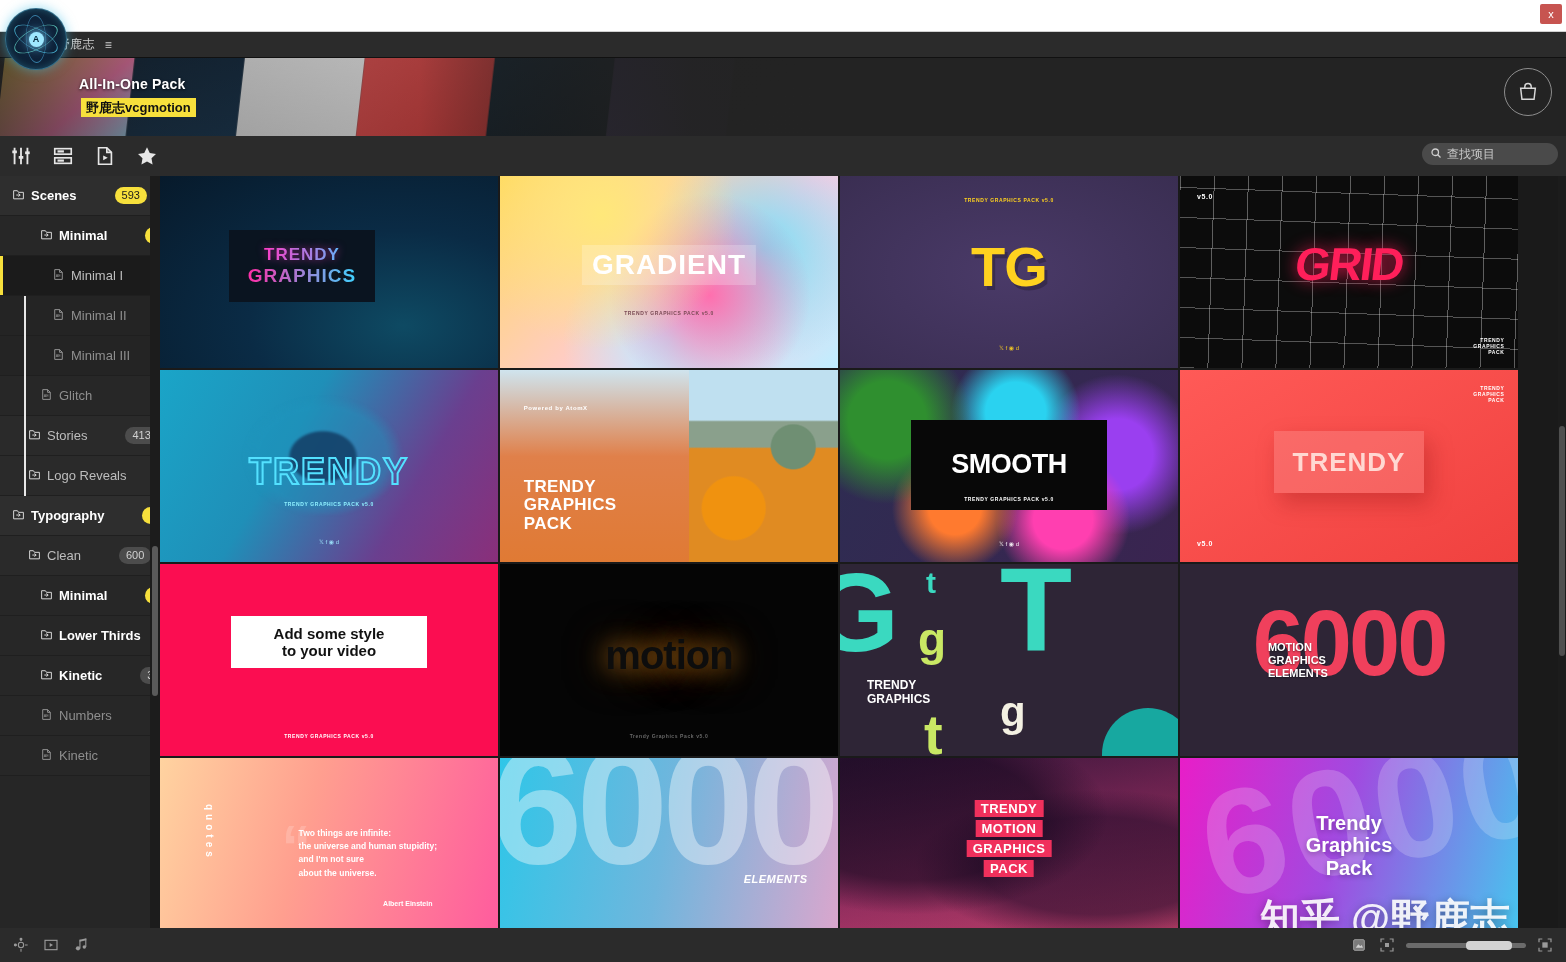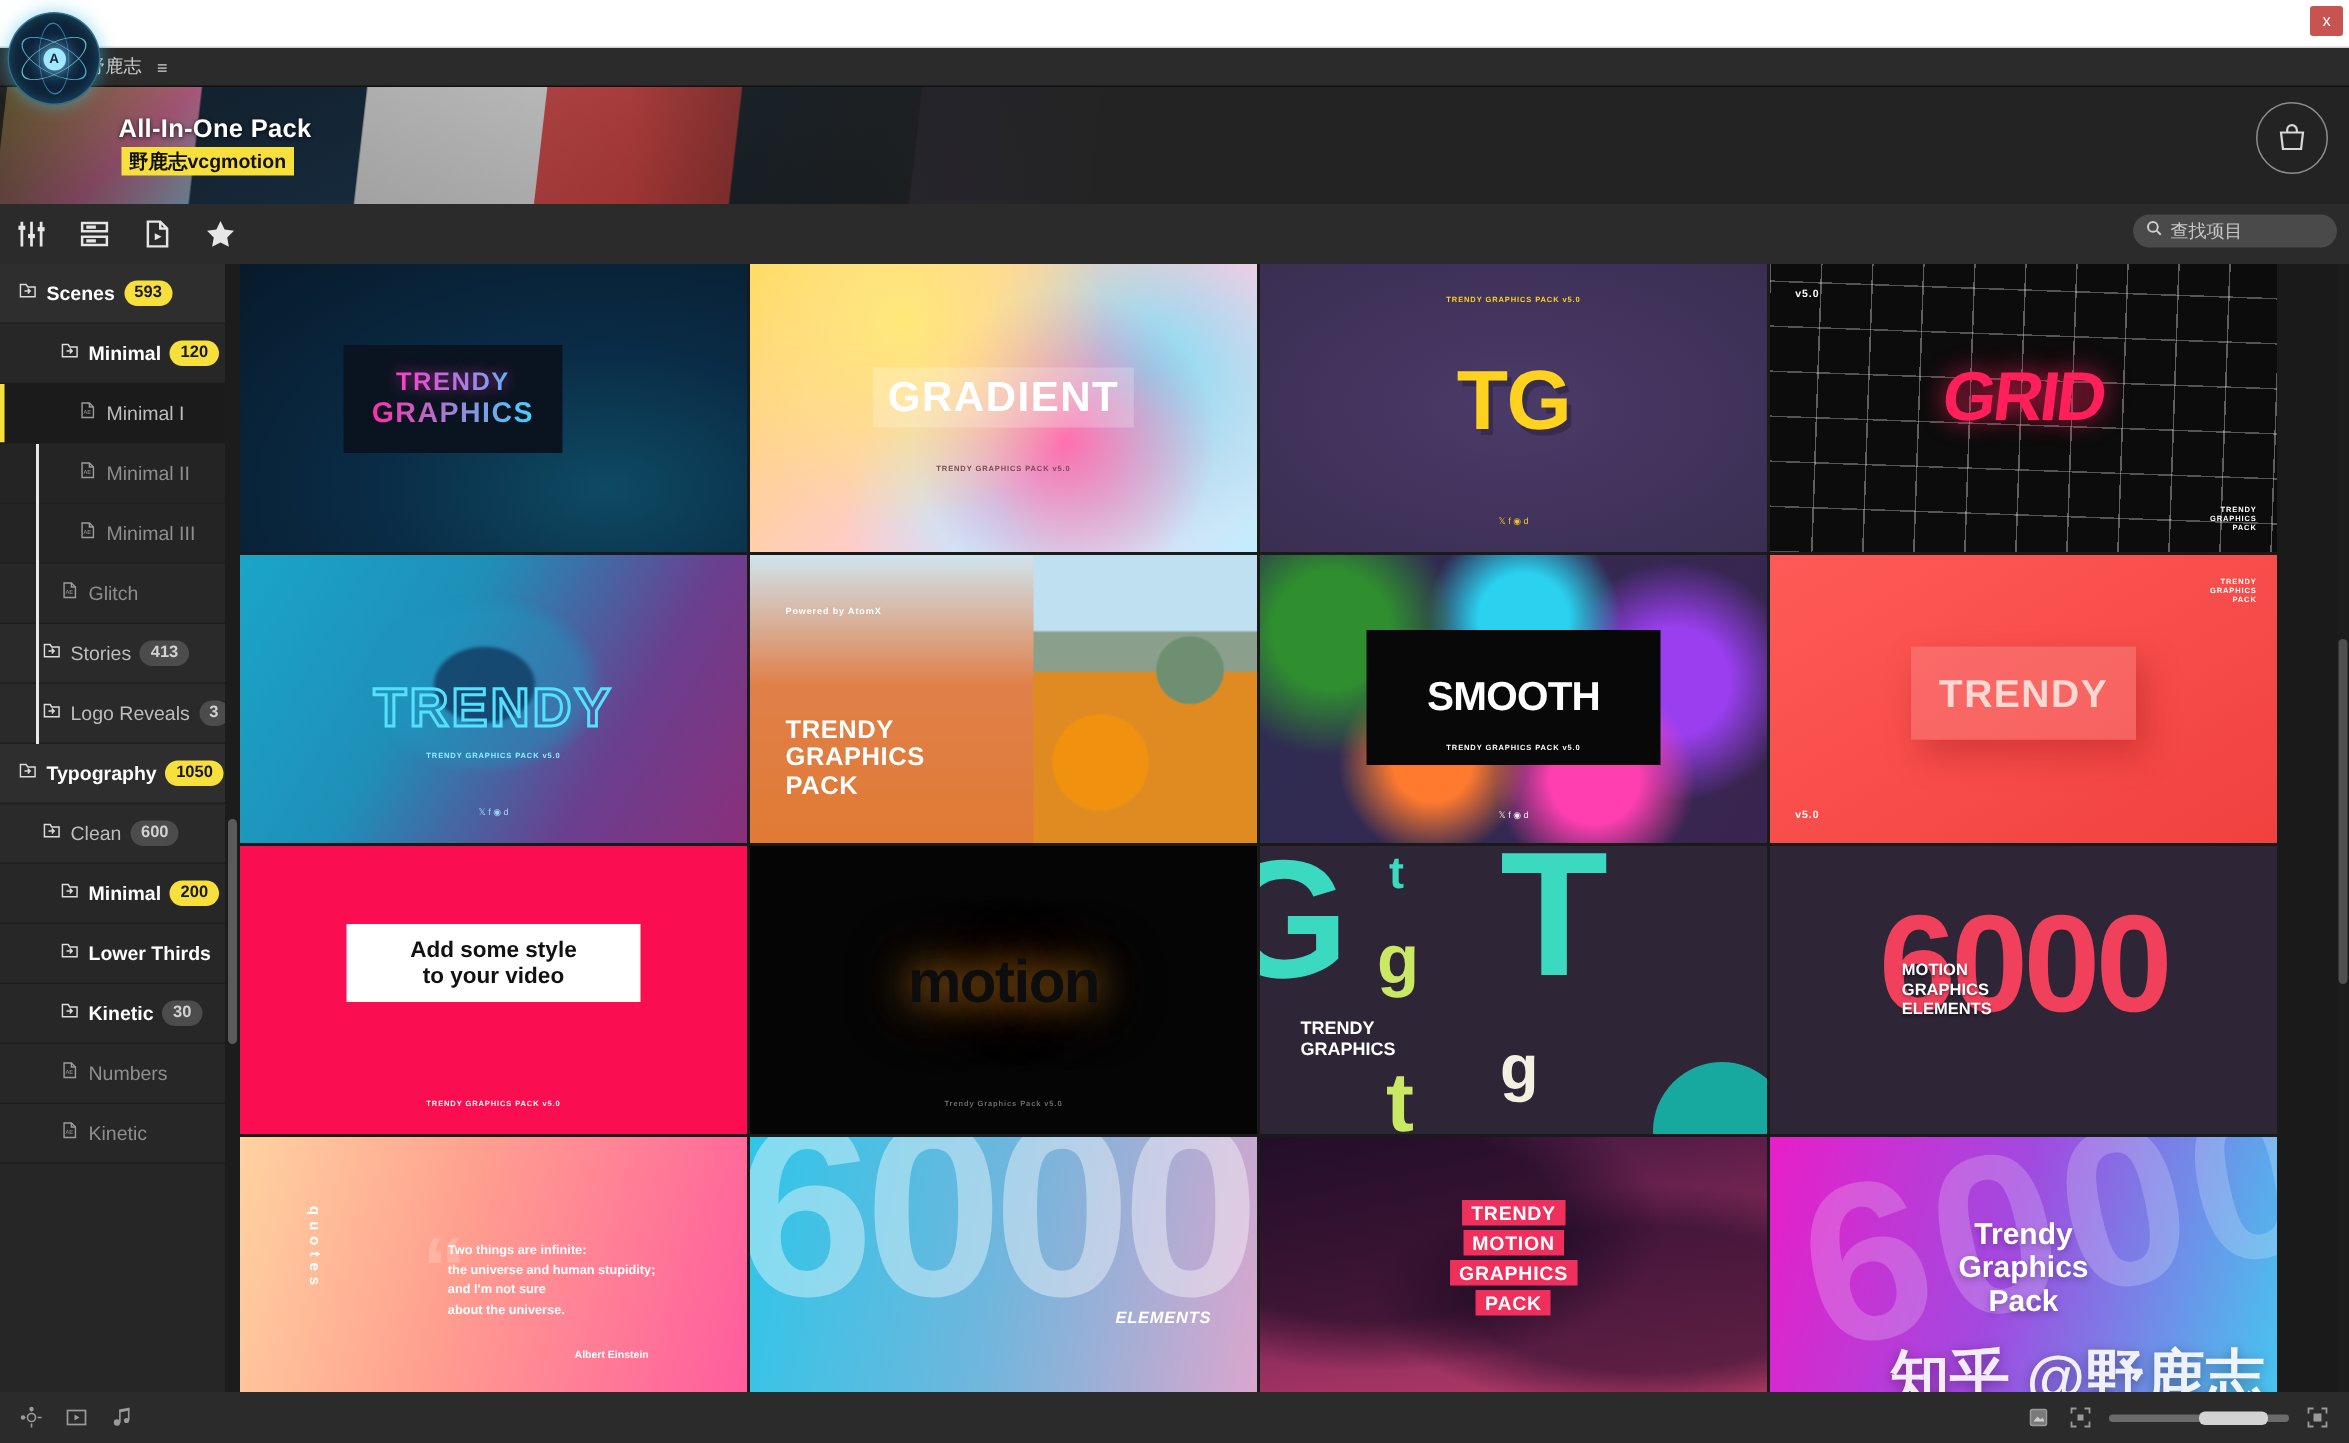--- a/index.html
+++ b/index.html
@@ -68,21 +68,21 @@
   #logo .ring2 { transform: rotate(-28deg) scaleY(.42); border-color: rgba(120,255,235,.7); }
   #logo .ring3 { transform: rotate(88deg) scaleY(.42); border-color: rgba(90,200,255,.55); }
   #logo .core {
     position: absolute; left: 50%; top: 50%; width: 15px; height: 15px; margin: -7.5px 0 0 -7.5px;
     border-radius: 50%; background: #9fe8ff; color: #06283c; font-size: 9px; font-weight: bold;
     line-height: 15px; text-align: center;
     box-shadow: 0 0 9px #7fdcff;
   }
   #banner-title {
     position: absolute; left: 79px; top: 76px; color: #ffffff;
-    font-size: 17px; font-weight: bold; letter-spacing: .2px;
+    font-size: 14px; font-weight: bold; letter-spacing: .2px;
     text-shadow: 0 1px 3px rgba(0,0,0,.8);
   }
   #banner-sub {
     position: absolute; left: 81px; top: 98px; background: #f7e03c; color: #111;
     font-size: 13px; font-weight: bold; padding: 2px 5px; line-height: 15px;
   }
   #cart-btn {
     position: absolute; right: 14px; top: 68px; width: 48px; height: 48px; border-radius: 50%;
     border: 1.5px solid #8d8d8d; display: flex; align-items: center; justify-content: center;
     cursor: pointer;
@@ -117,21 +117,21 @@
   }
   .nav-item.lvl0 { padding-left: 12px; background: #2e2e2e; }
   .nav-item.lvl1 { padding-left: 28px; background: #2a2a2a; }
   .nav-item.lvl2 { padding-left: 40px; background: #272727; text-align: center; }
   .nav-item.lvl3 { padding-left: 52px; background: #242424; }
   .nav-item.active-row { background: #1b1b1b; }
   .nav-label { font-size: 13px; color: #bdbdbd; }
   .nav-item.bold .nav-label { color: #ffffff; font-weight: bold; }
   .nav-item.dim .nav-label { color: #8e8e8e; }
   .badge {
-    font-size: 11px; font-weight: bold; border-radius: 9px; padding: 2px 7px; line-height: 13px;
+    font-size: 11px; font-weight: normal; border-radius: 9px; padding: 2px 7px; line-height: 13px; margin-left: 32px;
   }
   .badge.grey { background: #4c4c4c; color: #d2d2d2; }
   .badge.yellow { background: #f7e03c; color: #1a1a1a; }
   .vbar {
     position: absolute; left: 0; top: 0; width: 3px; height: 100%; background: #f7e03c;
   }
   .group-rail {
     position: absolute; width: 2px; background: #e8e8e8;
   }
   #sidebar-scrollbar {

